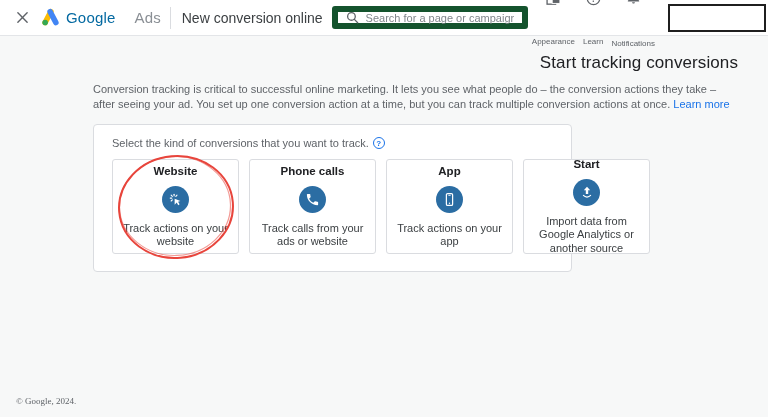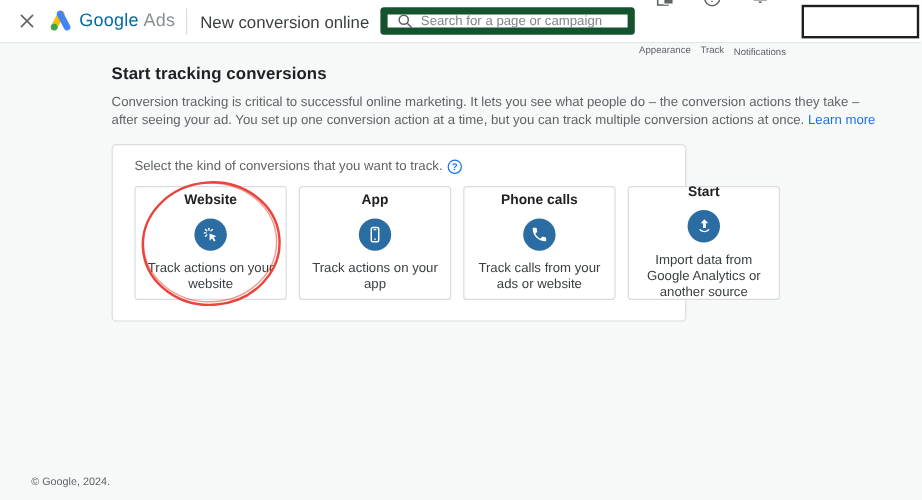--- a/index.html
+++ b/index.html
@@ -14,21 +14,21 @@
 
   
   .topbar {
     height:36px; background:#fff; border-bottom:1px solid #e3e5e8;
     display:flex; align-items:center; padding:0 2px 0 16px;
   }
   .close-btn { width:14px; height:14px; display:flex; align-items:center; justify-content:center; cursor:pointer; }
   .logo { margin-left:11px; display:flex; align-items:center; }
   .wordmark { margin-left:5px; font-size:15px; letter-spacing:.2px; white-space:nowrap; }
   .wordmark .g { color:#0369a1; }
-  .wordmark .a { color:#8a8f95; margin-left:4px; }
+  .wordmark .a { color:#8a8f95; margin-left:19px; }
   .tb-divider { width:1px; height:22px; background:#dadce0; margin:0 11px 0 9px; }
   .tb-title { font-size:14px; font-weight:400; color:#3c4043; white-space:nowrap; }
 
   .searchbox {
     margin-left:9px; width:260px; height:23px;
     border:6px solid #14532d; border-radius:3px; background:#fff;
     display:flex; align-items:center; padding:0 8px; gap:7px;
   }
   .searchbox input {
     border:none; outline:none; flex:1; font-size:11px; background:transparent;
@@ -49,21 +49,21 @@
     display:flex; align-items:center; justify-content:center; padding:0 2px;
     border:1px solid #fff;
   }
   .redacted {
     width:98px; height:28px; background:#fff; border:2px solid #1f1f1f;
     margin-left:9px; margin-right:0;
   }
 
   
   .main { padding:17px 30px 0 93px; }
-  .page-heading { font-size:14px; font-weight:700; color:#202124; letter-spacing:.1px; }
+  .page-heading { font-size:17px; font-weight:400; color:#202124; letter-spacing:.1px;text-align:right; }
   .intro { margin-top:9px; font-size:11px; line-height:14.5px; color:#5f6368; max-width:648px; }
   .intro a { color:#1a73e8; cursor:pointer; }
 
   .panel {
     margin-top:13px; width:479px; background:#fff;
     border:1px solid #dadce0; border-radius:4px;
     padding:12px 17px 17px 18px;
   }
   .select-row { display:flex; align-items:center; gap:4px; margin-bottom:10px; }
   .select-label { font-size:11px; color:#5f6368; }
@@ -88,21 +88,21 @@
   }
   .card-desc { font-size:11px; color:#3c4043; text-align:center; line-height:13.5px; }
 
   .annotation {
     position:absolute; left:50%; top:50%;
     width:130px; height:116px; margin-left:-65px; margin-top:-58px;
     overflow:visible; pointer-events:none;
   }
 
   
-  .footer { position:absolute; left:26px; bottom:11px; font-size:9px; color:#5f6368; }
+  .footer { position:absolute; left:16px; bottom:11px; font-size:9px; color:#5f6368;font-family:Liberation Serif, serif; }
 </style>
 </head>
 <body>
 
 <header class="topbar">
   <span class="close-btn">
     <svg width="13" height="13" viewBox="0 0 14 14">
         <path d="M2 2l10 10M12 2L2 12" stroke="#5f6368" stroke-width="1.5" stroke-linecap="round"></path>
       </svg>
   </span>
@@ -133,21 +133,21 @@
         <rect x="2.2" y="5.8" width="9" height="9.2" fill="#fff" stroke="#5f6368" stroke-width="1.4"></rect>
         <rect x="7.6" y="2.6" width="8.2" height="11.6" fill="#5f6368" stroke="#fff" stroke-width="1"></rect>
       </svg>
       <span class="lbl">Appearance</span>
     </div>
     <div class="tb-item">
       <svg width="17" height="17" viewBox="0 0 18 18">
         <circle cx="9" cy="9" r="6.6" fill="none" stroke="#5f6368" stroke-width="1.3"></circle>
         <text x="9" y="12.2" text-anchor="middle" font-size="8.5" font-weight="bold" fill="#5f6368" font-family="Liberation Sans, sans-serif">?</text>
       </svg>
-      <span class="lbl">Track</span>
+      <span class="lbl">Learn</span>
     </div>
     <div class="tb-item">
       <span class="bell-wrap">
         <svg width="17" height="17" viewBox="0 0 24 24">
           <path fill-rule="evenodd" fill="#5f6368" d="M12 22c1.1 0 2-.9 2-2h-4c0 1.1.9 2 2 2zm6-6v-5c0-3.07-1.63-5.64-4.5-6.32V4c0-.83-.67-1.5-1.5-1.5S10.5 3.17 10.5 4v.68C7.64 5.36 6 7.92 6 11v5l-2 2v1h16v-1l-2-2zm-2 1H8v-6c0-2.48 1.51-4.5 4-4.5s4 2.02 4 4.5v6z"></path>
         </svg>
         <span class="badge">1</span>
       </span>
       <span class="lbl">Notifications</span>
     </div>
@@ -190,46 +190,46 @@
           <div class="card-desc">Track actions on your website</div>
         </div>
         <svg class="annotation" viewBox="0 0 130 116">
           <ellipse cx="65" cy="58" rx="57" ry="51" fill="none" stroke="#e8453c" stroke-width="2" transform="rotate(-5 65 58)"></ellipse>
           <ellipse cx="64" cy="57" rx="55.5" ry="49.5" fill="none" stroke="#e8453c" stroke-width="1.2" opacity="0.55" transform="rotate(-2 64 57)"></ellipse>
         </svg>
       </div>
 
       <div class="card-wrap">
         <div class="card">
+          <div class="card-title">Phone calls</div>
+          <div class="icon-circle">
+            <svg width="15" height="15" viewBox="0 0 24 24">
+              <path fill="#fff" d="M6.62 10.79c1.44 2.83 3.76 5.14 6.59 6.59l2.2-2.2c.27-.27.67-.36 1.02-.24 1.12.37 2.33.57 3.57.57.55 0 1 .45 1 1V20c0 .55-.45 1-1 1-9.39 0-17-7.61-17-17 0-.55.45-1 1-1h3.5c.55 0 1 .45 1 1 0 1.25.2 2.45.57 3.57.11.35.03.74-.25 1.02l-2.2 2.2z"></path>
+            </svg>
+          </div>
+          <div class="card-desc">Track calls from your ads or website</div>
+        </div>
+      </div>
+
+      <div class="card-wrap">
+        <div class="card">
           <div class="card-title">App</div>
           <div class="icon-circle">
             <svg width="17" height="17" viewBox="0 0 24 24">
               <rect x="7.6" y="3.6" width="8.8" height="16.8" rx="1.8" fill="none" stroke="#fff" stroke-width="1.7"></rect>
               <line x1="10.4" y1="6.1" x2="13.6" y2="6.1" stroke="#fff" stroke-width="1.3"></line>
               <circle cx="12" cy="17.3" r="1" fill="#fff"></circle>
             </svg>
           </div>
           <div class="card-desc">Track actions on your app</div>
         </div>
       </div>
 
       <div class="card-wrap">
         <div class="card">
-          <div class="card-title">Phone calls</div>
-          <div class="icon-circle">
-            <svg width="15" height="15" viewBox="0 0 24 24">
-              <path fill="#fff" d="M6.62 10.79c1.44 2.83 3.76 5.14 6.59 6.59l2.2-2.2c.27-.27.67-.36 1.02-.24 1.12.37 2.33.57 3.57.57.55 0 1 .45 1 1V20c0 .55-.45 1-1 1-9.39 0-17-7.61-17-17 0-.55.45-1 1-1h3.5c.55 0 1 .45 1 1 0 1.25.2 2.45.57 3.57.11.35.03.74-.25 1.02l-2.2 2.2z"></path>
-            </svg>
-          </div>
-          <div class="card-desc">Track calls from your ads or website</div>
-        </div>
-      </div>
-
-      <div class="card-wrap">
-        <div class="card">
           <div class="card-title">Start</div>
           <div class="icon-circle">
             <svg width="16" height="16" viewBox="0 0 24 24">
               <path d="M12 4.2l-4.8 5h3v5.8h3.6V9.2h3z" fill="#fff"></path>
               <path d="M6.6 17.2c1.5 1.6 3.2 2.4 5.4 2.4s3.9-.8 5.4-2.4" fill="none" stroke="#fff" stroke-width="1.7" stroke-linecap="round"></path>
             </svg>
           </div>
           <div class="card-desc">Import data from Google Analytics or another source</div>
         </div>
       </div>

